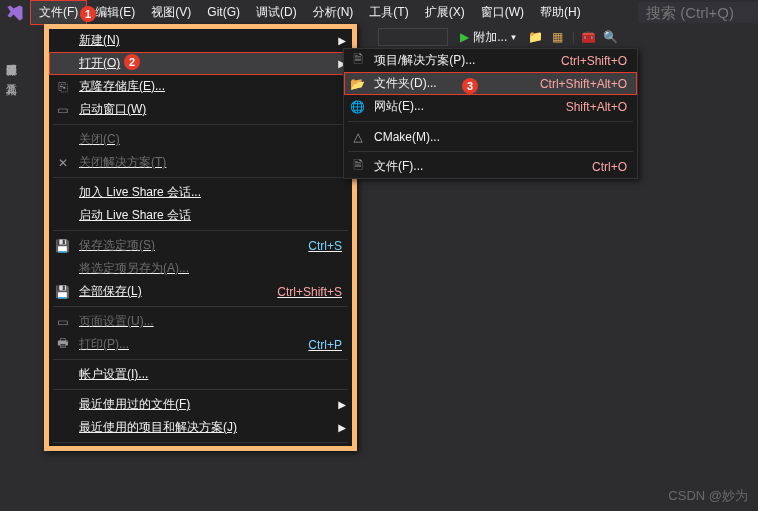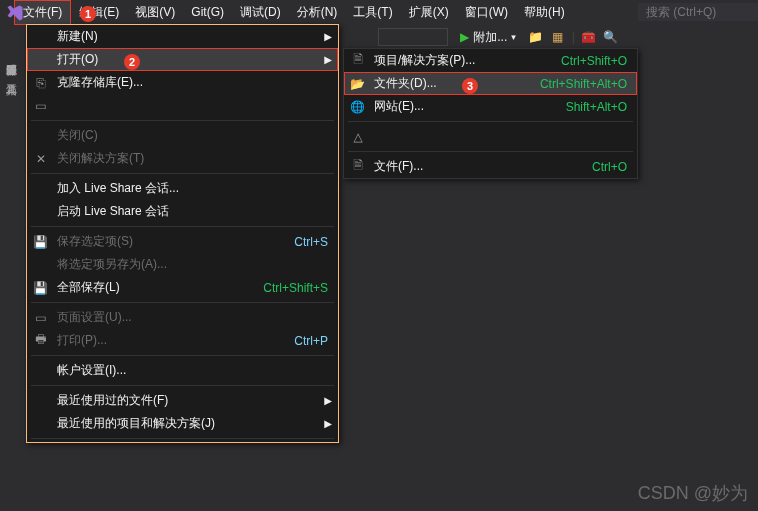--- a/index.html
+++ b/index.html
@@ -1,41 +1,41 @@
 <!DOCTYPE html>
 <html><head>
 <meta charset="utf-8">
 <style>
   * { margin: 0; padding: 0; box-sizing: border-box; font-family: "Segoe UI", "Microsoft YaHei", sans-serif; }
   body { background: #2d2d30; color: #f1f1f1; font-size: 12px; width: 758px; height: 511px; overflow: hidden; position: relative; }
-  .menubar { display: flex; align-items: center; height: 24px; background: #2d2d30; padding-left: 14px; }
+  .menubar { display: flex; align-items: center; height: 24px; background: #2d2d30; padding-left: 30px; }
   .vs-logo { position: absolute; left: 6px; top: 4px; width: 18px; height: 18px; }
   .menubar-item { padding: 3px 8px; color: #f1f1f1; cursor: pointer; }
   .menubar-item.active { background: #3e3e40; border: 1px solid #e63a2a; }
-  .search-box { margin-left: auto; background: #333337; color: #7dd3fc; padding: 2px 8px; width: 120px; font-size: 12px; border: none; }
+  .search-box { margin-left: auto; background: #333337; color: #7dd3fc; padding: 2px 8px; width: 120px; font-size: 15px; border: none; }
   .toolbar { display: flex; align-items: center; height: 26px; background: #2d2d30; padding: 0 8px; gap: 6px; margin-left: 370px;}
   .toolbar .run-btn { display: flex; align-items: center; gap: 4px; color: #f1f1f1; padding: 2px 6px;}
   .toolbar .tri { color: #3ac13a; }
   .tb-icon { width: 16px; height: 16px; display: inline-flex; align-items: center; justify-content: center; color: #d8a657; }
   .left-tabs { position: absolute; left: 0; top: 50px; width: 22px; display: flex; flex-direction: column; align-items: center; gap: 8px; }
   .vtab { writing-mode: vertical-rl; color: #aaa; font-size: 11px; padding: 6px 0; cursor: pointer; }
-  .menu-panel { position: absolute; top: 24px; left: 26px; width: 313px; background: #1b1b1c; border: 1px solid #fdba74; box-shadow: 2px 2px 6px rgba(0,0,0,.6); }
+  .menu-panel { position: absolute; top: 24px; left: 44px; width: 313px; background: #1b1b1c; border: 5px solid #fdba74; box-shadow: 2px 2px 6px rgba(0,0,0,.6); text-decoration: underline; }
   .submenu-panel { position: absolute; top: 48px; left: 343px; width: 295px; background: #1b1b1c; border: 1px solid #333; box-shadow: 2px 2px 6px rgba(0,0,0,.6); }
   .menu-row { display: flex; align-items: center; height: 23px; padding: 0 10px 0 30px; position: relative; color: #f1f1f1; }
   .menu-row .ico { position: absolute; left: 6px; width: 16px; height: 16px; display: flex; align-items: center; justify-content: center; color: #999; }
   .menu-row.disabled { color: #6d6d6d; align-items: center; }
   .menu-row.active { background: #3e3e40; }
   .menu-row.boxed { outline: 1px solid #e63a2a; outline-offset: -1px; }
   .menu-row .label { flex: 1; white-space: nowrap; }
-  .menu-row .shortcut { color: #22c55e; font-size: 12px; margin-left: 12px; }
+  .menu-row .shortcut { color: #fca5a5; font-size: 12px; margin-left: 12px; }
   .menu-row.disabled .shortcut { color: #7dd3fc; }
   .menu-row .arrow { position: absolute; right: 6px; font-size: 10px; color: #f1f1f1; }
   .sep { height: 1px; background: #333; margin: 3px 4px; }
   .badge { position: absolute; width: 16px; height: 16px; border-radius: 50%; background: #e63a2a; color: #fff; font-size: 11px; font-weight: bold; display: flex; align-items: center; justify-content: center; z-index: 10; }
-  .watermark { position: absolute; bottom: 6px; right: 10px; color: #6a6a6a; font-size: 18px; }
+  .watermark { position: absolute; bottom: 6px; right: 10px; color: #6a6a6a; font-size: 13px; }
 </style>
 </head>
 <body>
 
 <svg class="vs-logo" viewBox="0 0 24 24">
     <path fill="#9a6dd7" d="M18 2l4 2v16l-4 2-8-8-4 4-4-2 4-6-4-6 4-2 4 4z"></path>
   </svg>
 
 <div class="menubar">
   <div class="menubar-item active">文件(F)</div>
@@ -80,20 +80,21 @@
     <div class="menu-row active boxed">
       <span class="label">打开(O)</span>
       <span class="arrow">▶</span>
     </div>
     <div class="menu-row">
       <span class="ico">⎘</span>
       <span class="label">克隆存储库(E)...</span>
     </div>
     <div class="menu-row">
       <span class="ico">▭</span>
+      <span class="label">启动窗口(W)</span>
     </div>
     <div class="sep"></div>
     <div class="menu-row disabled">
       <span class="label">关闭(C)</span>
     </div>
     <div class="menu-row disabled">
       <span class="ico">✕</span>
       <span class="label">关闭解决方案(T)</span>
     </div>
     <div class="sep"></div>
@@ -157,20 +158,21 @@
       <span class="shortcut">Ctrl+Shift+Alt+O</span>
     </div>
     <div class="menu-row">
       <span class="ico">🌐</span>
       <span class="label">网站(E)...</span>
       <span class="shortcut">Shift+Alt+O</span>
     </div>
     <div class="sep"></div>
     <div class="menu-row">
       <span class="ico">△</span>
+      <span class="label">CMake(M)...</span>
     </div>
     <div class="sep"></div>
     <div class="menu-row">
       <span class="ico">🗎</span>
       <span class="label">文件(F)...</span>
       <span class="shortcut">Ctrl+O</span>
     </div>
   </div>
 
 <div class="badge" style="left:462px; top:78px;">3</div>

